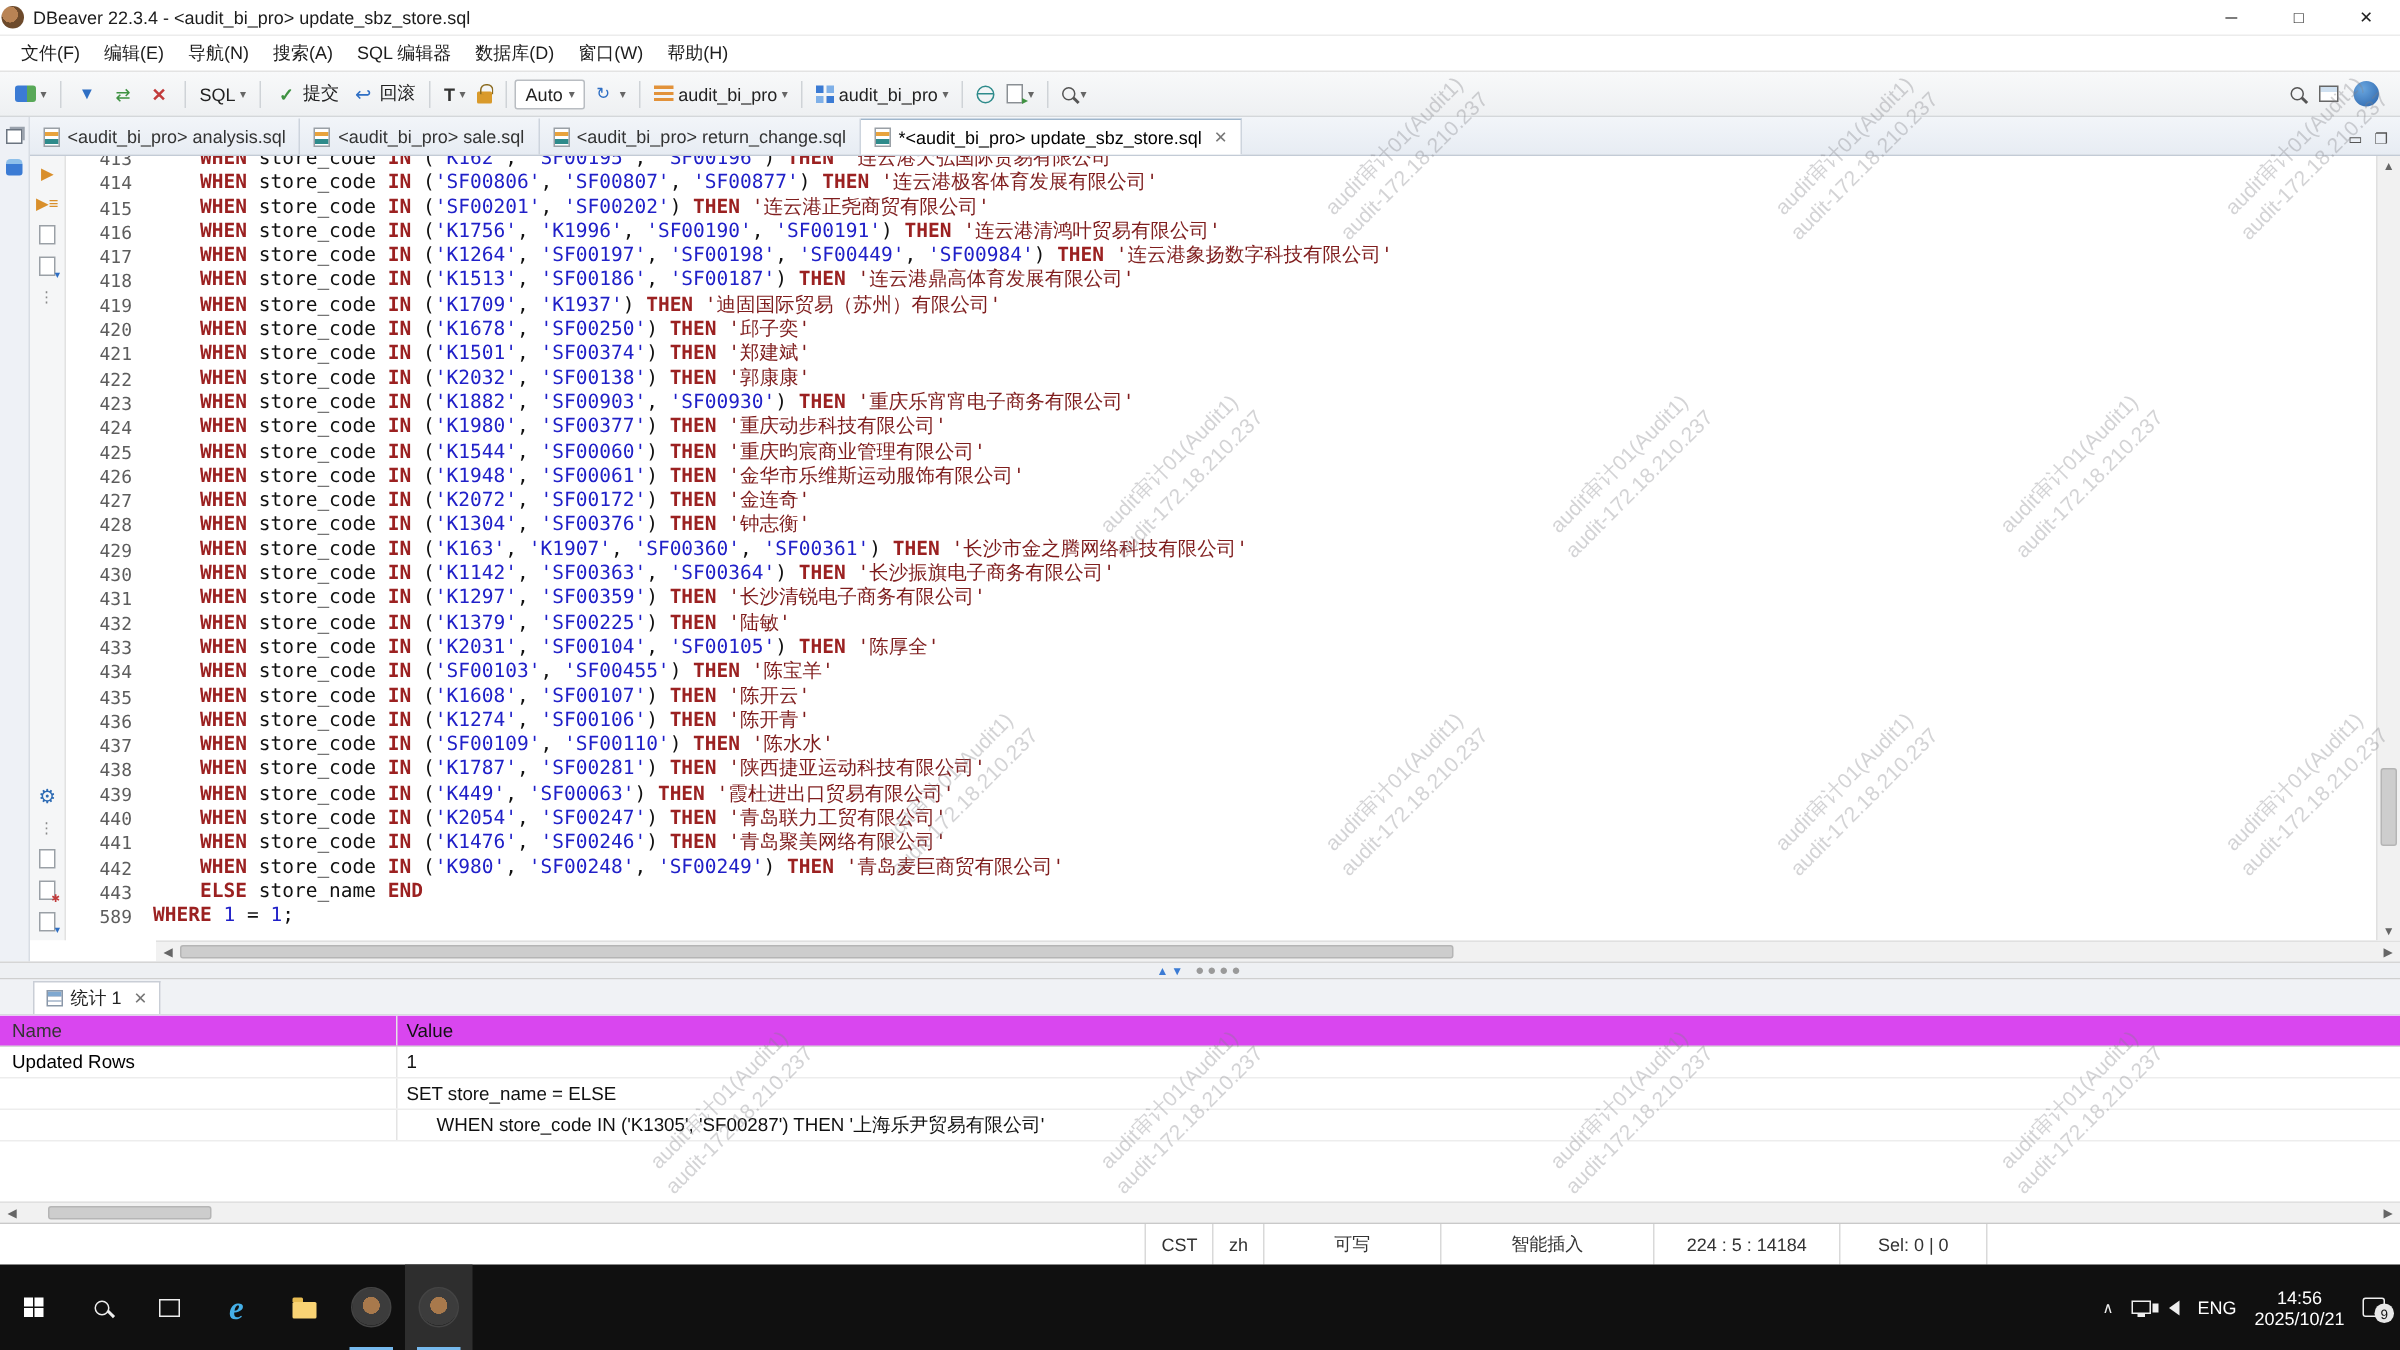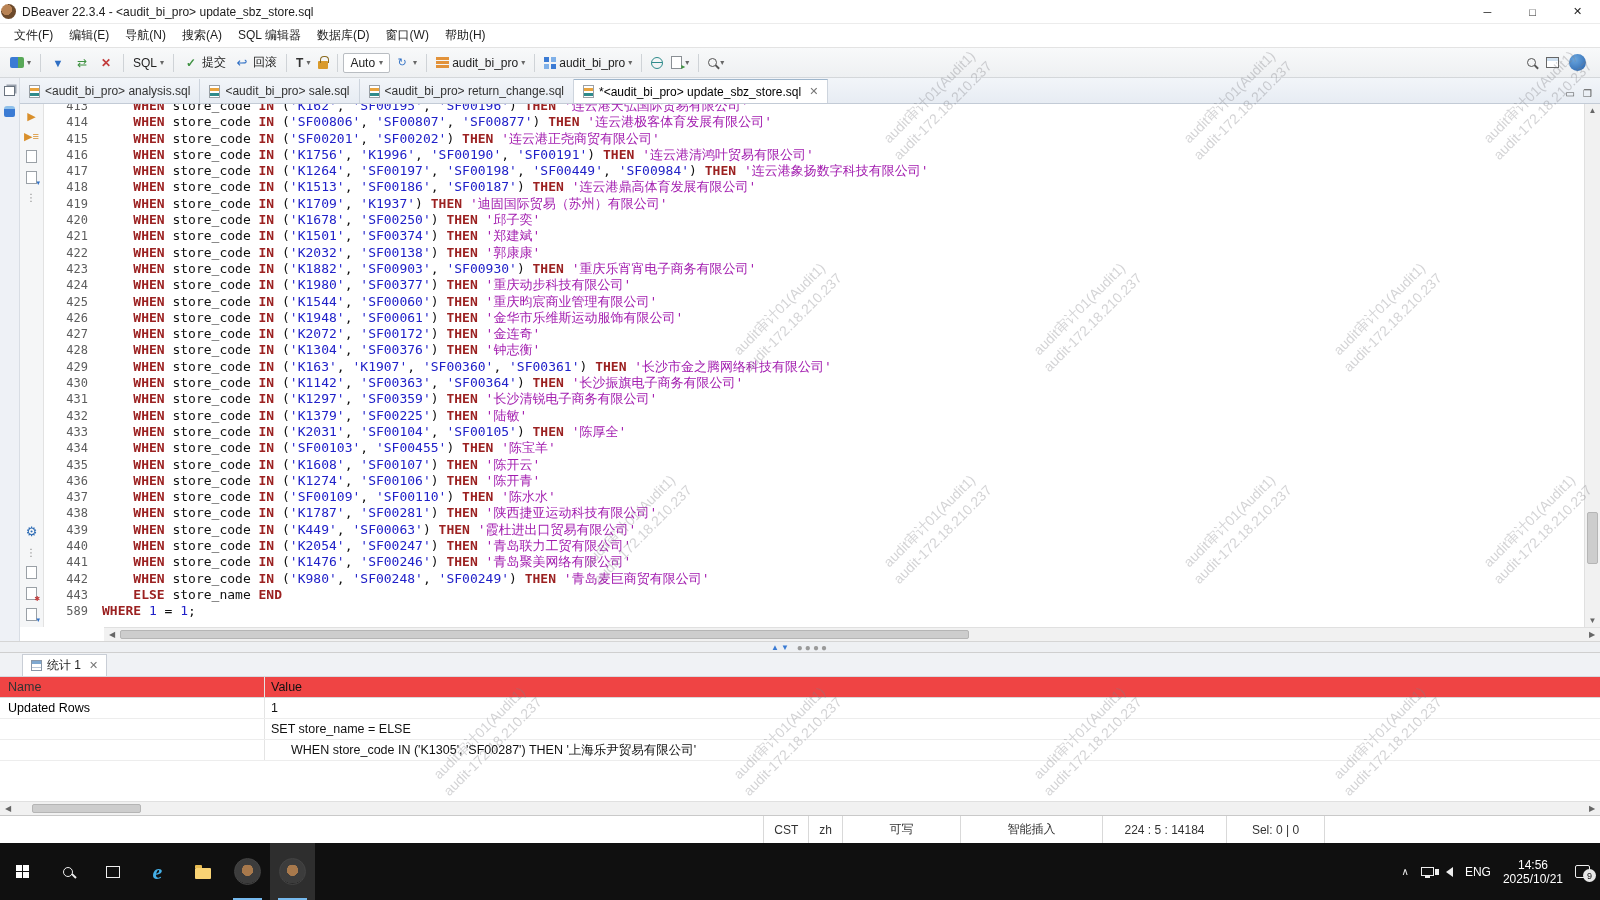--- a/index.html
+++ b/index.html
@@ -75,21 +75,21 @@
   .dots { color:#8a8a8a; font-size:10px; letter-spacing:1px; }
 
   .code-area { flex:1; overflow:hidden; font-family:"DejaVu Sans Mono", monospace; font-size:13px; padding-top:0; }
   .cl { display:flex; height:16.3px; line-height:16.3px; white-space:pre; }
   .cl:first-child { margin-top:-6px; }
   .ln { width:58px; flex:none; text-align:right; padding-right:14px; color:#5d5d5d; font-size:12px; }
   .cd { flex:1; }
   .tk-kw { color:#9b2121; font-weight:bold; }
   .tk-pl { color:#101010; }
   .tk-str { color:#2020c8; }
-  .tk-zh { color:#a21caf; }
+  .tk-zh { color:#7f1d1d; }
   .tk-num { color:#2020c8; }
 
   .vscroll { width:16px; flex:none; background:#f1f1f1; border-left:1px solid #e0e0e0; position:relative; }
   .vs-arrow { position:absolute; left:0; width:100%; text-align:center; font-size:8px; color:#666; }
   .vs-thumb { position:absolute; left:2px; right:2px; top:78%; height:10%; background:#cdcdcd; border:1px solid #b5b5b5; border-radius:2px; }
 
   .hscroll { height:14px; flex:none; background:#f1f1f1; border-top:1px solid #e0e0e0; display:flex; align-items:center; }
   .editor-hscroll { margin-left:84px; }
   .hs-arrow { width:16px; text-align:center; font-size:8px; color:#666; flex:none; }
   .hs-track { flex:1; position:relative; height:100%; }
@@ -101,21 +101,21 @@
   .split-dots { color:#9a9a9a; font-size:10px; letter-spacing:2px; }
 
   
   .panel-tabbar { height:24px; flex:none; background:#f0f2f5; border-bottom:1px solid #d7dadf; display:flex; align-items:flex-end; padding-left:22px; }
   .panel-tab { display:flex; align-items:center; gap:5px; background:#fff; border:1px solid #c9ced6; border-bottom:none; height:22px; padding:0 8px; font-size:12px; color:#222; }
   .table-ic { width:11px; height:11px; background:
       linear-gradient(#7fa8d0 0 3px, transparent 3px),
       repeating-linear-gradient(#fff 0 2.5px, #b9c6d6 2.5px 3.5px); border:1px solid #8a97a8; }
   .stats-table { height:124px; flex:none; overflow:hidden; font-size:12.5px; background:#fff; display:flex; flex-direction:column; }
   .st-row { display:flex; height:21px; line-height:21px; border-bottom:1px solid #ededed; flex:none; }
-  .st-row.header { background:#ef4444; border-bottom:1px solid #d8d8d8; color:#333; }
+  .st-row.header { background:#d946ef; border-bottom:1px solid #d8d8d8; color:#333; }
   .st-name { width:265px; flex:none; padding-left:8px; border-right:1px solid #e4e4e4; overflow:hidden; white-space:nowrap; }
   .st-value { flex:1; padding-left:6px; overflow:hidden; white-space:nowrap; color:#111; }
   .st-row.indent .st-value { padding-left:26px; }
   .panel-hscroll { }
 
   
   .statusbar { height:28px; flex:none; background:#fff; border-top:1px solid #c9c9c9; display:flex; align-items:stretch; font-size:12px; color:#333; }
   .sb-spacer { flex:1; }
   .sb-item { display:flex; align-items:center; justify-content:center; border-left:1px solid #d9d9d9; padding:0 10px; white-space:nowrap; }
   .sb-tail { width:276px; border-left:1px solid #d9d9d9; }

